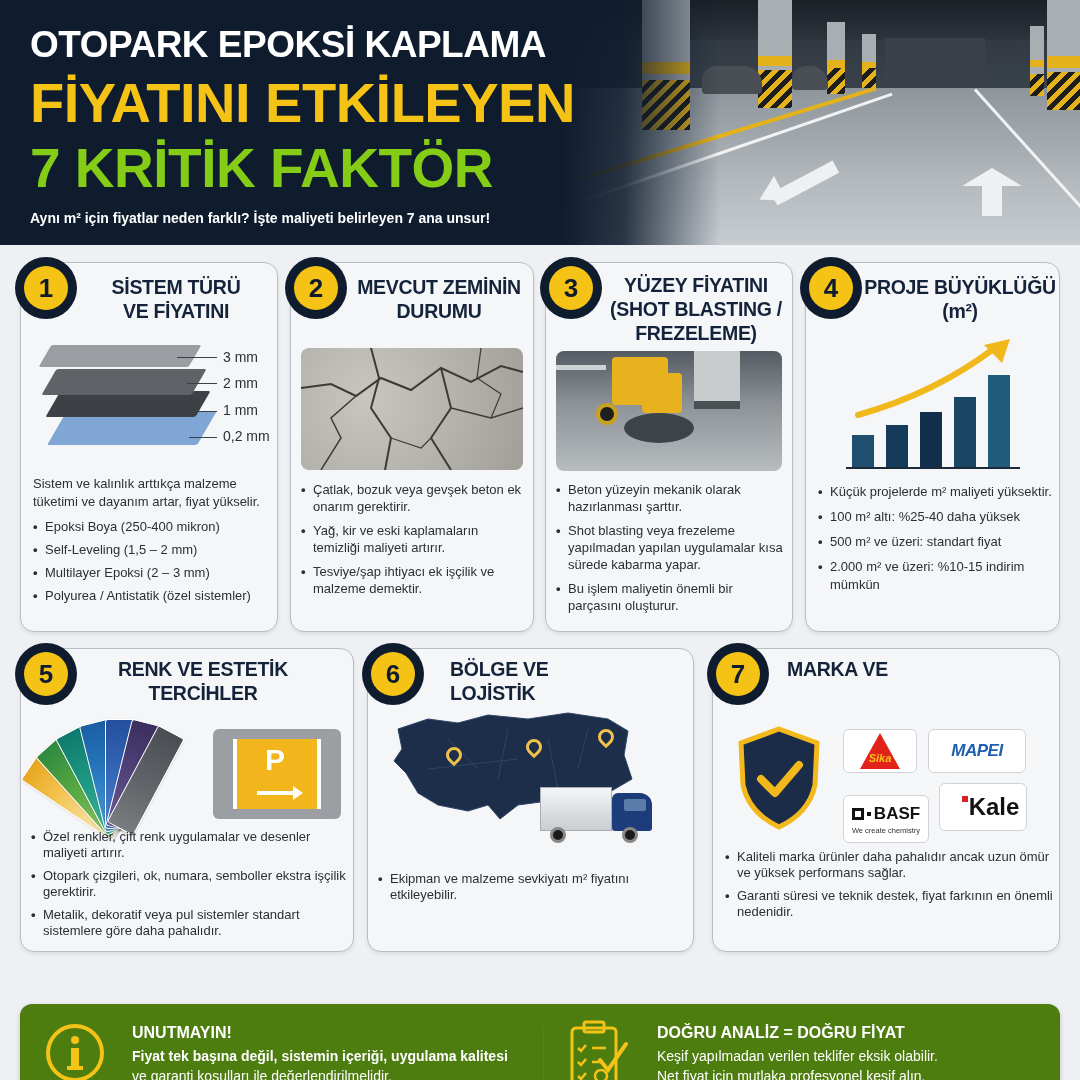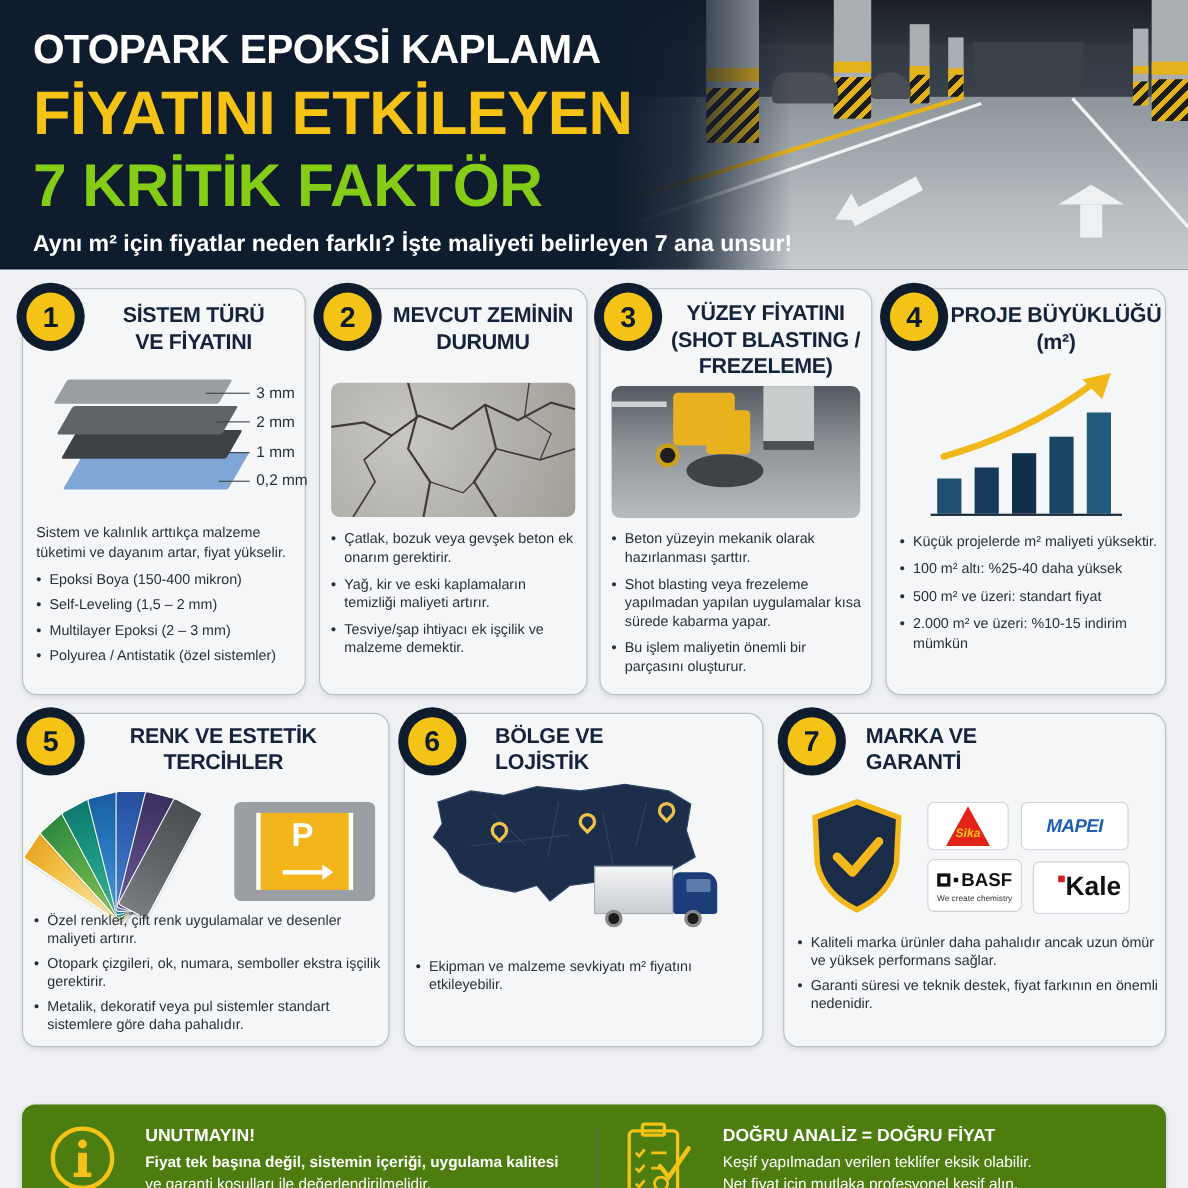--- a/index.html
+++ b/index.html
@@ -21,21 +21,21 @@
   .lane.y { background: #e4b21a; height: 4px; }
   .arrow-up { position: absolute; left: 962px; top: 168px; width: 0; height: 0; border-left: 30px solid transparent; border-right: 30px solid transparent; border-bottom: 18px solid #eef0f2; }
   .arrow-up-stem { position: absolute; left: 982px; top: 186px; width: 20px; height: 30px; background: #eef0f2; }
   .arrow-left { position: absolute; left: 770px; top: 176px; width: 70px; height: 14px; background: #eef0f2; transform: rotate(-28deg); }
   .arrow-left-head { position: absolute; left: 760px; top: 180px; width: 0; height: 0; border-top: 14px solid transparent; border-bottom: 14px solid transparent; border-right: 24px solid #eef0f2; transform: rotate(-28deg); }
 
   .hero-title { position: absolute; left: 30px; z-index: 2; font-weight: 700; letter-spacing: -0.5px; white-space: nowrap; }
   .t1 { top: 24px; font-size: 37px; color: #ffffff; }
   .t2 { top: 70px; font-size: 56px; color: #f5c316; }
   .t3 { top: 136px; font-size: 55px; color: #84cc16; }
-  .subtitle { position: absolute; left: 30px; top: 210px; font-size: 21px; font-weight: 700; color: #ffffff; z-index: 2; white-space: nowrap; }
+  .subtitle { position: absolute; left: 30px; top: 210px; font-size: 14px; font-weight: 700; color: #ffffff; z-index: 2; white-space: nowrap; }
 
   
   .card { position: absolute; background: #f5f6f8; border: 1.5px solid #b9bec5; border-radius: 14px; box-shadow: 0 2px 4px rgba(0,0,0,0.08); }
   .badge { position: absolute; left: -6px; top: -6px; width: 62px; height: 62px; border-radius: 50%; background: #0f1c2e; display: flex; align-items: center; justify-content: center; }
   .badge span { width: 44px; height: 44px; border-radius: 50%; background: #f5c316; color: #0f1c2e; font-weight: 900; font-size: 26px; display: flex; align-items: center; justify-content: center; }
   .card-title { position: absolute; font-weight: 900; color: #14223a; font-size: 19.5px; line-height: 24px; letter-spacing: -0.3px; }
   .card-title.center { text-align: center; }
   .bullets { position: absolute; list-style: none; font-size: 13px; line-height: 17px; color: #2a2f36; }
   .bullets li { position: relative; padding-left: 14px; margin-bottom: 7px; }
   .bullets li::before { content: "•"; position: absolute; left: 2px; top: 0; font-weight: 700; }
@@ -126,37 +126,37 @@
 </div>
 
 <div class="card" style="left:20px;top:262px;width:258px;height:370px;">
   <div class="badge">
       <span>1</span>
     </div>
   <div class="card-title center" style="left:60px;top:12px;width:190px;">
     <div>SİSTEM TÜRÜ</div>
       <div>VE FİYATINI</div>
   </div>
-  <div style="position:absolute;left:16px;top:72px;width:258px;height:120px;padding-left:47px;">
+  <div style="position:absolute;left:6px;top:72px;width:258px;height:120px;padding-left:47px;">
     <div class="layer" style="left:30px;top:76px;background:#7fa6d4;height:34px;"></div>
     <div class="layer" style="left:26px;top:56px;background:#3d4146;"></div>
     <div class="layer" style="left:22px;top:34px;background:#5f6368;"></div>
     <div class="layer" style="left:18px;top:10px;background:#9a9ea2;height:22px;"></div>
     <div class="leader" style="left:150px;top:22px;width:40px;"></div>
     <div class="leader" style="left:160px;top:48px;width:30px;"></div>
     <div class="leader" style="left:162px;top:76px;width:28px;"></div>
     <div class="leader" style="left:162px;top:102px;width:28px;"></div>
     <div class="layer-label" style="left:196px;top:14px;">3 mm</div>
     <div class="layer-label" style="left:196px;top:40px;">2 mm</div>
     <div class="layer-label" style="left:196px;top:67px;">1 mm</div>
     <div class="layer-label" style="left:196px;top:93px;">0,2 mm</div>
   </div>
   <div class="intro" style="left:12px;top:212px;width:240px;">Sistem ve kalınlık arttıkça malzeme tüketimi ve dayanım artar, fiyat yükselir.</div>
   <ul class="bullets" style="left:10px;top:256px;width:245px;line-height:16px;">
-    <li>Epoksi Boya (150-400 mikron)</li>
+    <li>Epoksi Boya (250-400 mikron)</li>
     <li>Self-Leveling (1,5 – 2 mm)</li>
     <li>Multilayer Epoksi (2 – 3 mm)</li>
     <li>Polyurea / Antistatik (özel sistemler)</li>
   </ul>
 </div>
 
 <div class="card" style="left:290px;top:262px;width:244px;height:370px;">
   <div class="badge">
       <span>2</span>
     </div>
@@ -294,36 +294,35 @@
     <li>Ekipman ve malzeme sevkiyatı m² fiyatını etkileyebilir.</li>
   </ul>
 </div>
 
 <div class="card" style="left:712px;top:648px;width:348px;height:304px;">
   <div class="badge">
       <span>7</span>
     </div>
   <div class="card-title" style="left:74px;top:8px;width:200px;">
     <div>MARKA VE</div>
-      <div>GARANTİ</div>
   </div>
   <svg style="position:absolute;left:22px;top:76px;" width="88" height="106" viewBox="0 0 88 106">
     <path d="M44 4 L82 18 L80 60 Q74 88 44 102 Q14 88 8 60 L6 18 Z" fill="#1b2c48" stroke="#f2b81c" stroke-width="5"></path>
     <path d="M26 54 L40 68 L64 40" stroke="#f2b81c" stroke-width="8" fill="none" stroke-linecap="round" stroke-linejoin="round"></path>
   </svg>
   <div class="logo" style="left:130px;top:80px;width:74px;height:44px;">
     <svg width="40" height="36" viewBox="0 0 40 36">
         <polygon points="20,0 40,36 0,36" fill="#e2231a"></polygon>
       </svg>
     <div style="position:absolute;top:22px;color:#f5c316;font-weight:900;font-style:italic;font-size:11px;">Sika</div>
   </div>
   <div class="logo" style="left:215px;top:80px;width:98px;height:44px;">
     <div style="color:#1f5fb0;font-weight:900;font-style:italic;font-size:17px;letter-spacing:-0.5px;">MAPEI</div>
   </div>
-  <div class="logo" style="left:130px;top:132px;width:86px;height:48px;">
+  <div class="logo" style="left:130px;top:146px;width:86px;height:48px;">
     <div style="display:flex;align-items:center;gap:3px;">
       <span style="display:inline-block;width:12px;height:12px;border:3px solid #111;"></span>
       <span style="display:inline-block;width:4px;height:4px;background:#111;"></span>
       <span style="font-weight:900;font-size:17px;color:#111;">BASF</span>
     </div>
     <div style="font-size:7.5px;color:#333;margin-top:2px;">We create chemistry</div>
   </div>
   <div class="logo" style="left:226px;top:134px;width:88px;height:48px;">
     <div style="display:flex;align-items:flex-start;margin-left:15px;">
       <span style="display:inline-block;width:6px;height:6px;background:#d81f26;margin-top:3px;margin-right:1px;"></span>

